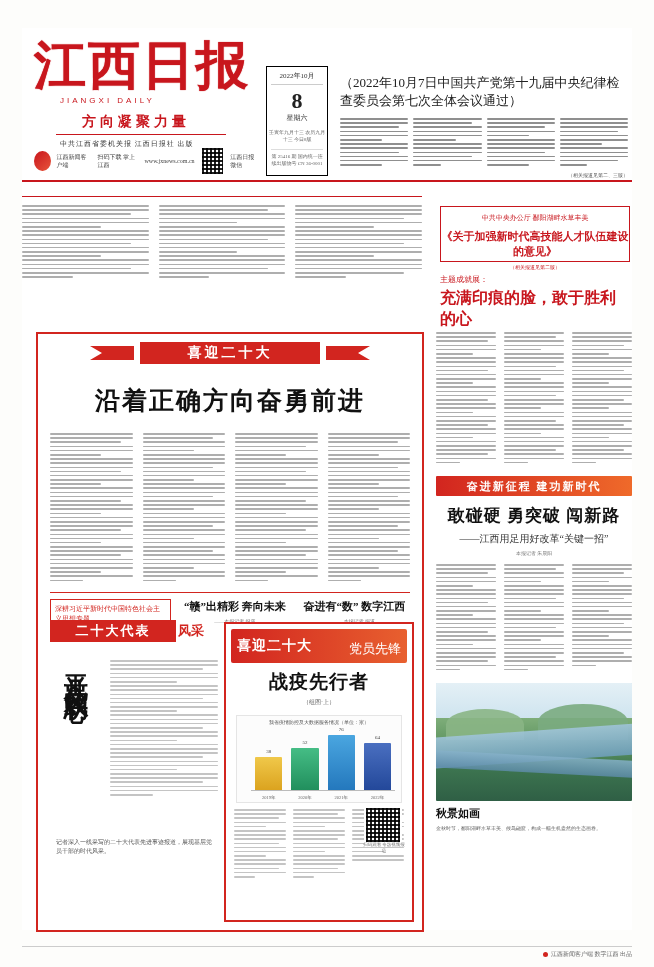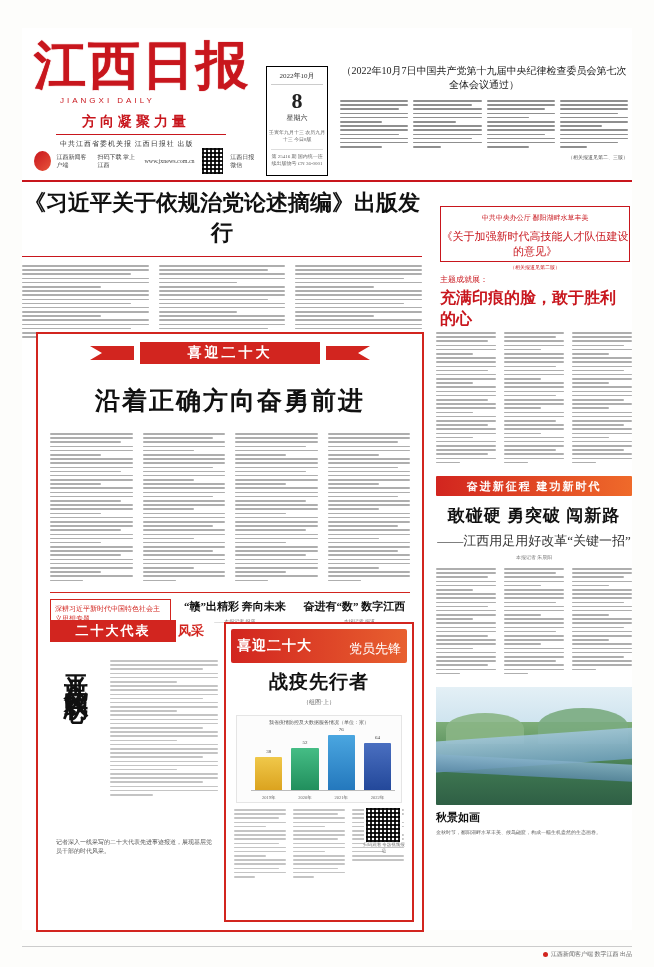--- a/index.html
+++ b/index.html
@@ -71,21 +71,21 @@
   .date-box .ym{font-size:7px;color:#333;border-bottom:1px solid #ccc;padding-bottom:3px;margin:0 4px;}
   .date-box .d{font-size:22px;font-weight:bold;color:#222;margin-top:4px;line-height:24px;}
   .date-box .wk{font-size:7px;color:#333;}
   .date-box .meta{font-size:5px;color:#666;line-height:7px;margin-top:6px;}
   .date-box .vol{font-size:5px;color:#666;line-height:7px;margin-top:6px;border-top:1px solid #ddd;padding-top:3px;margin-left:4px;margin-right:4px;}
   .head-right{position:absolute;left:318px;top:30px;width:288px;}
   .head-title{
     font-size:21px;font-weight:bold;line-height:26px;color:#111;letter-spacing:1px;text-align:center;
   }
   .head-sub{
-    margin-top:6px;text-align:center;font-size:10px;color:#222;
+    margin-top:16px;text-align:left;font-size:13px;color:#222;
   }
   .head-cols{
     margin-top:8px;display:flex;gap:5px;
   }
   .head-cols .col{flex:1;}
   .head-foot{margin-top:4px;text-align:right;font-size:5px;color:#555;}
   .rule-red{position:absolute;left:0;top:152px;width:610px;height:2px;background:#c8161d;}
   
   .lines{--lh:4.2px;}
   .lines i{
@@ -103,21 +103,21 @@
     width:400px;
   }
   .sec2-rule{width:400px;height:1px;background:#c8161d;margin-top:8px;}
   .sec2-cols{display:flex;gap:10px;width:400px;margin-top:8px;}
   .sec2-cols .col{flex:1;}
   .box-red{
     position:absolute;left:418px;top:18px;width:190px;height:56px;
     border:1px solid #c8161d;box-sizing:border-box;text-align:center;padding-top:6px;
   }
   .box-red .t1{font-size:7px;color:#c8161d;}
-  .box-red .t2{font-size:11px;font-weight:normal;color:#c8161d;margin-top:6px;}
+  .box-red .t2{font-size:11px;font-weight:bold;color:#c8161d;margin-top:6px;}
   .box-red .t3{font-size:5px;color:#c8161d;margin-top:5px;}
   .sec2-right-title{
     position:absolute;left:418px;top:86px;width:190px;
   }
   .sec2-right-title .lbl{font-size:8px;color:#c8161d;}
   .sec2-right-title .big{font-size:16px;font-weight:bold;color:#c8161d;margin-top:3px;}
   
   .feature{
     position:absolute;left:14px;top:304px;width:388px;height:600px;
     border:2px solid #d2251f;box-sizing:border-box;background:#fff;
@@ -195,21 +195,21 @@
   .rightcol{position:absolute;left:414px;top:304px;width:196px;height:600px;}
   .rc-block{margin-bottom:10px;}
   .rc-cols{display:flex;gap:8px;}
   .rc-cols .col{flex:1;}
   .rc-banner{
     width:100%;height:20px;background:linear-gradient(90deg,#d2251f,#ef6a2a);
     color:#fff;font-size:11px;font-weight:bold;text-align:center;line-height:20px;letter-spacing:2px;
     border-radius:1px;
   }
   .rc-title{text-align:center;font-size:17px;font-weight:bold;color:#111;margin-top:8px;letter-spacing:1px;}
-  .rc-sub{text-align:center;font-size:13px;color:#333;margin-top:5px;}
+  .rc-sub{text-align:center;font-size:10px;color:#333;margin-top:5px;}
   .rc-byline{text-align:center;font-size:5px;color:#777;margin-top:4px;}
   .photo{
     margin-top:10px;width:196px;height:118px;border-radius:1px;
     background:
       linear-gradient(180deg,#cfe3ef 0%,#bcd9e8 28%,#7fae7a 29%,#5e9460 52%,#3d7550 72%,#2f5f45 100%);
     position:relative;overflow:hidden;
   }
   .photo .river{
     position:absolute;left:-10%;top:40%;width:130%;height:26%;
     background:linear-gradient(180deg,#9fc4d8,#6f9fbb);
@@ -329,21 +329,20 @@
               <i class="xs"></i>
           </div>
         </div>
         <div class="head-foot">（相关报道见第二、三版）</div>
       </div>
 
       <div class="rule-red"></div>
     </div>
 
     <div class="sec2">
-      <div class="sec2-title">《习近平关于依规治党论述摘编》出版发行</div>
       <div class="sec2-rule"></div>
       <div class="sec2-cols">
         <div class="col lines">
           <i></i>
             <i></i>
             <i class="m"></i>
             <i></i>
             <i></i>
             <i class="s"></i>
             <i></i>

